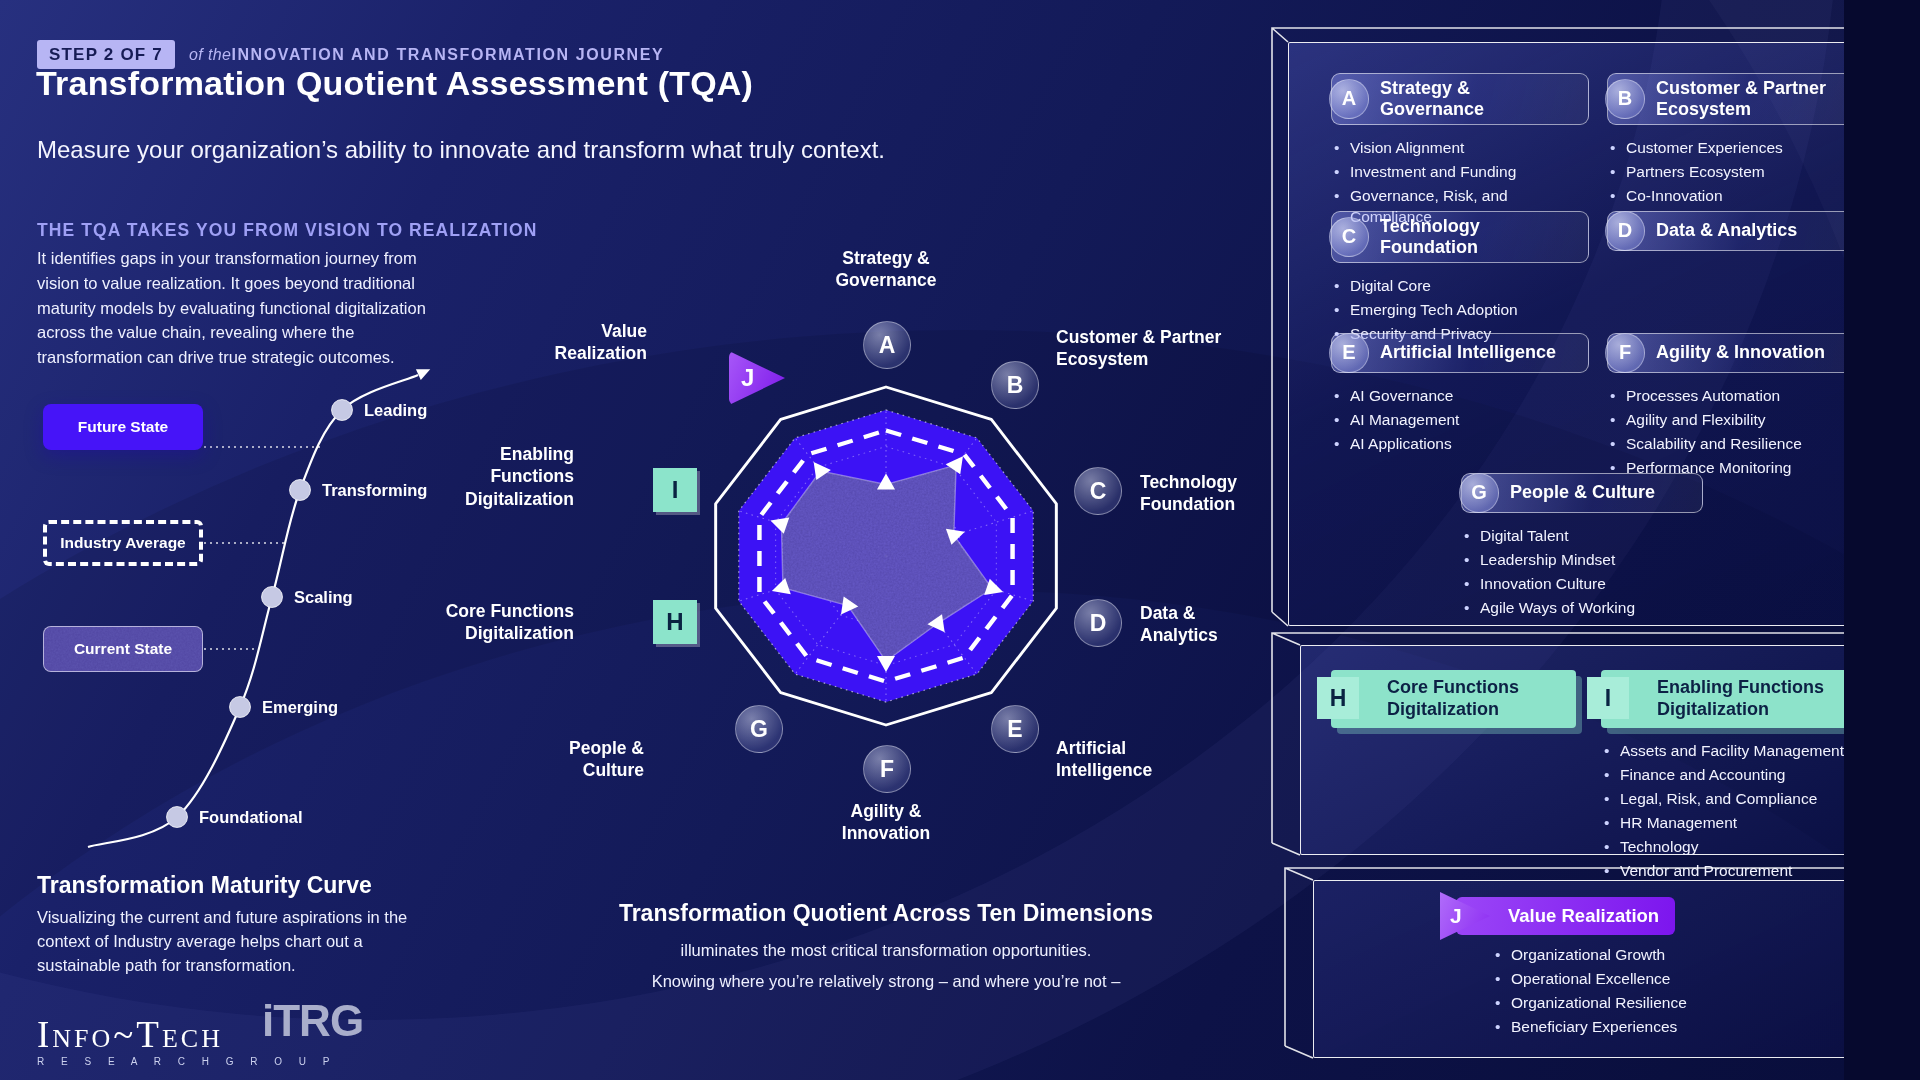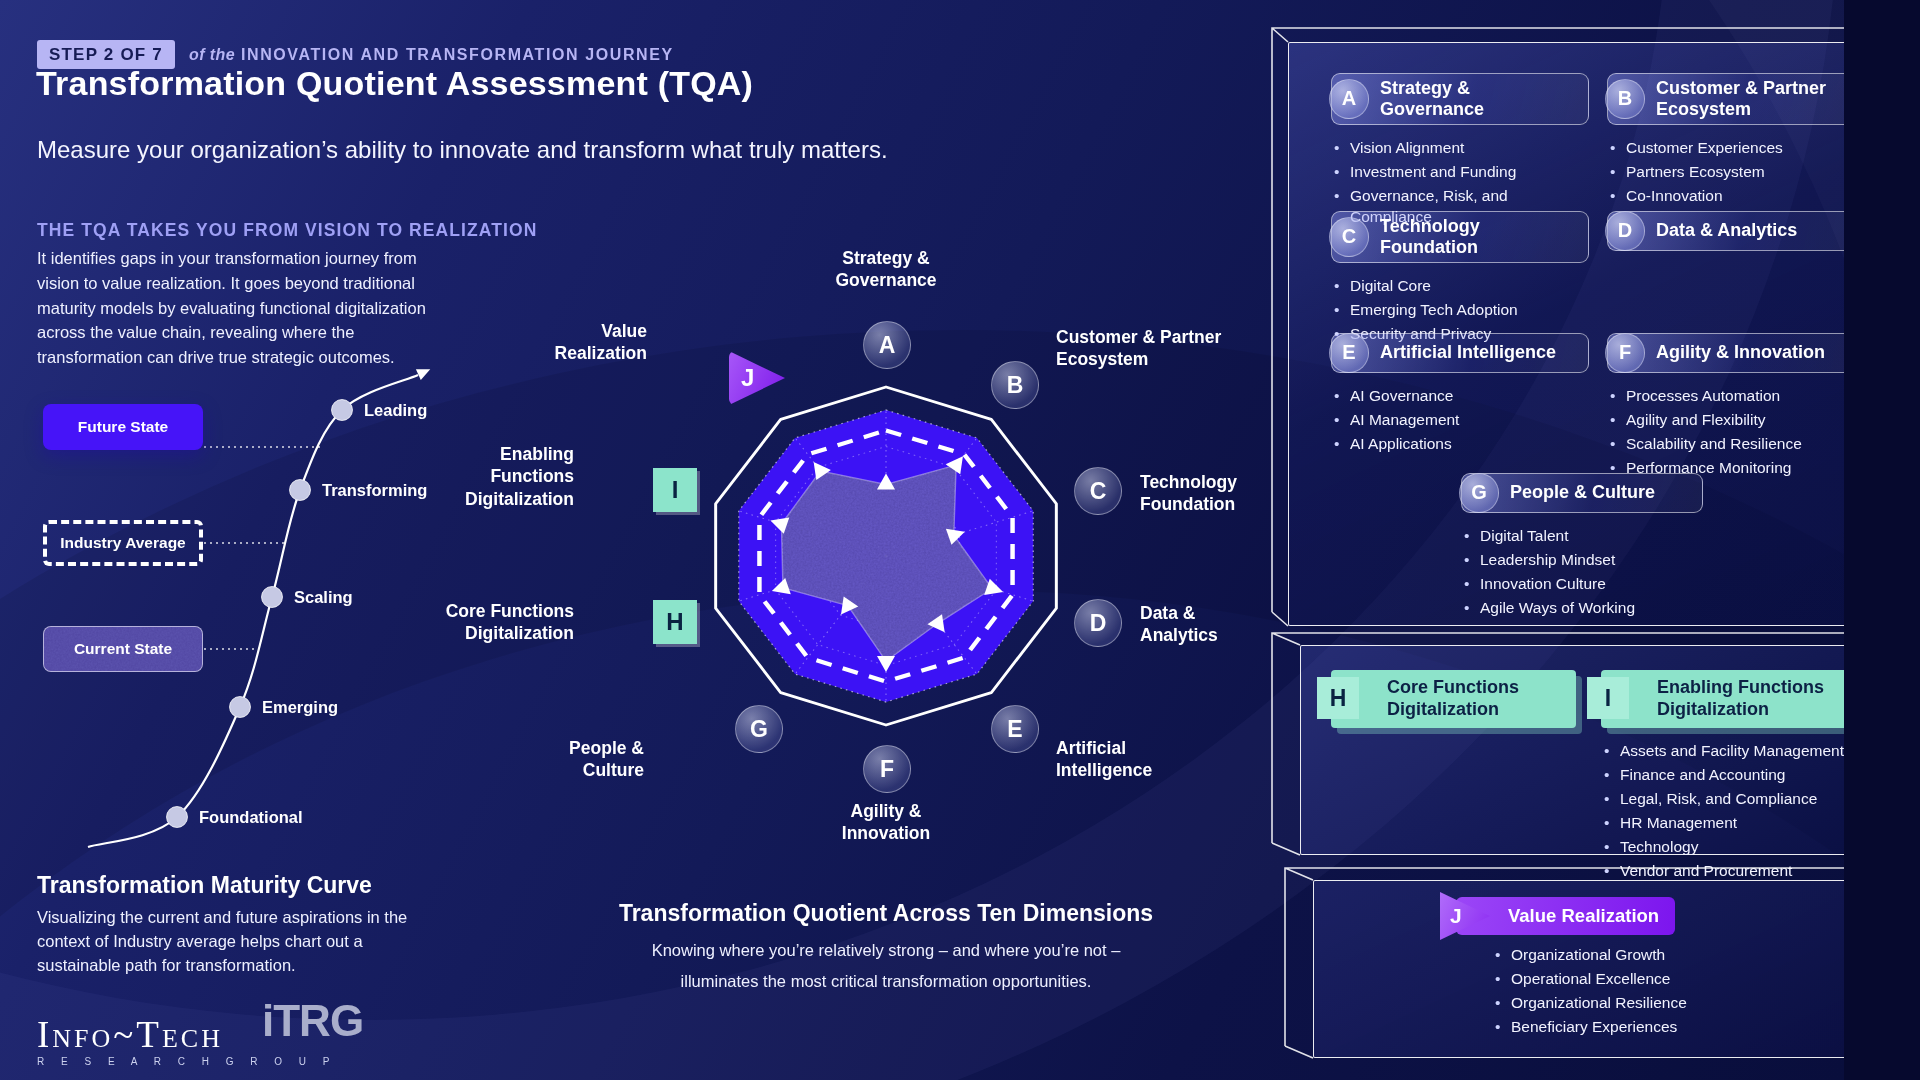--- a/index.html
+++ b/index.html
@@ -12,21 +12,21 @@
   
   .band{position:absolute;border-radius:50%;pointer-events:none;}
   .band1{width:2600px;height:2300px;left:-1100px;top:-1450px;border:170px solid rgba(150,160,255,0.05);}
   .band2{width:3200px;height:2700px;left:-1500px;top:-900px;border:220px solid rgba(190,200,255,0.035);}
   .band3{width:2800px;height:2400px;left:-700px;top:330px;border:260px solid rgba(0,2,20,0.10);}
 
   
   .step-row{position:absolute;left:37px;top:40px;display:flex;align-items:center;gap:14px;}
   .step-badge{background:#b7b5f4;color:#171c55;font-weight:700;font-size:17px;letter-spacing:1.2px;padding:5px 12px 4px;border-radius:3px;}
   .eyebrow{color:#b7b5f4;font-size:16px;font-weight:700;letter-spacing:1.6px;}
-  .eyebrow .pfx{font-style:italic;font-weight:700;letter-spacing:.4px;margin-right:6px;text-transform:none;}
+  .eyebrow .pfx{font-style:italic;font-weight:400;letter-spacing:.4px;text-transform:none;}
   .page-title{position:absolute;left:36px;top:64px;font-size:34px;font-weight:700;letter-spacing:.2px;}
   .page-subtitle{position:absolute;left:37px;top:136px;font-size:24px;font-weight:400;color:#f4f5ff;}
 
   
   .intro-heading{position:absolute;left:37px;top:220px;font-size:17.5px;font-weight:700;letter-spacing:1.1px;color:#9fa0f5;}
   .intro-body{position:absolute;left:37px;top:246px;width:400px;font-size:16.5px;line-height:1.5;color:#eef0ff;}
 
   
   #curve-svg{position:absolute;left:30px;top:355px;}
   #curve-svg text{font-family:"Liberation Sans",sans-serif;font-weight:700;font-size:16.5px;fill:#fff;}
@@ -117,21 +117,21 @@
 
   <div class="band band1"></div>
   <div class="band band2"></div>
   <div class="band band3"></div>
 
   <div class="step-row">
     <span class="step-badge">STEP 2 OF 7</span>
     <span class="eyebrow"><span class="pfx">of the</span><span>INNOVATION AND TRANSFORMATION JOURNEY</span></span>
   </div>
   <h1 class="page-title" style="margin:0">Transformation Quotient Assessment (TQA)</h1>
-  <div class="page-subtitle">Measure your organization’s ability to innovate and transform what truly matters.</div>
+  <div class="page-subtitle">Measure your organization’s ability to innovate and transform what truly context.</div>
 
   <div class="intro-heading">THE TQA TAKES YOU FROM VISION TO REALIZATION</div>
   <div class="intro-body">It identifies gaps in your transformation journey from vision to value realization. It goes beyond traditional maturity models by evaluating functional digitalization across the value chain, revealing where the transformation can drive true strategic outcomes.</div>
 
   <svg id="curve-svg" width="470" height="510" viewBox="0 0 470 510">
       <path d="M58,492C72.8,487.0,121.7,485.3,147,462C172.3,438.7,194.2,388.7,210,352C225.8,315.3,232.0,278.2,242,242C252.0,205.8,258.3,166.2,270,135C281.7,103.8,292.3,74.2,312,55C331.7,35.8,375.3,25.8,388,20" fill="none" stroke="#fff" stroke-width="2.2"></path>
       <path d="M0,-9 L6,4 L-6,4 Z" fill="#fff" transform="translate(392,18) rotate(66)"></path>
       <line x1="174" y1="92" x2="290" y2="92" stroke="rgba(255,255,255,0.85)" stroke-width="1.6" stroke-dasharray="2 4"></line>
       <line x1="174" y1="188" x2="254" y2="188" stroke="rgba(255,255,255,0.85)" stroke-width="1.6" stroke-dasharray="2 4"></line>
       <line x1="174" y1="294" x2="225" y2="294" stroke="rgba(255,255,255,0.85)" stroke-width="1.6" stroke-dasharray="2 4"></line>
@@ -224,22 +224,22 @@
   <div class="dim-label dl-e">Artificial Intelligence</div>
   <div class="dim-label dl-f">Agility &amp; Innovation</div>
   <div class="dim-label dl-g">People &amp; Culture</div>
   <div class="dim-label dl-h">Core Functions Digitalization</div>
   <div class="dim-label dl-i">Enabling Functions Digitalization</div>
   <div class="dim-label dl-j">Value Realization</div>
 
   <div class="rq-caption">
     <div class="t">Transformation Quotient Across Ten Dimensions</div>
     <div class="b">
+      <div>illuminates the most critical transformation opportunities.</div>
       <div>Knowing where you’re relatively strong – and where you’re not –</div>
-      <div>illuminates the most critical transformation opportunities.</div>
     </div>
   </div>
 
   <div class="panel3d box1">
     <svg class="flange" width="634" height="604" style="left:-18px;top:-16px">
         <path d="M1,585 L1,1 L615,1 M615,1 L631,15 M1,585 L17,599 M1,1 L17,15"></path>
       </svg>
 
     <div class="card" style="left:42px;top:30px;width:258px">
       <div class="pill">

